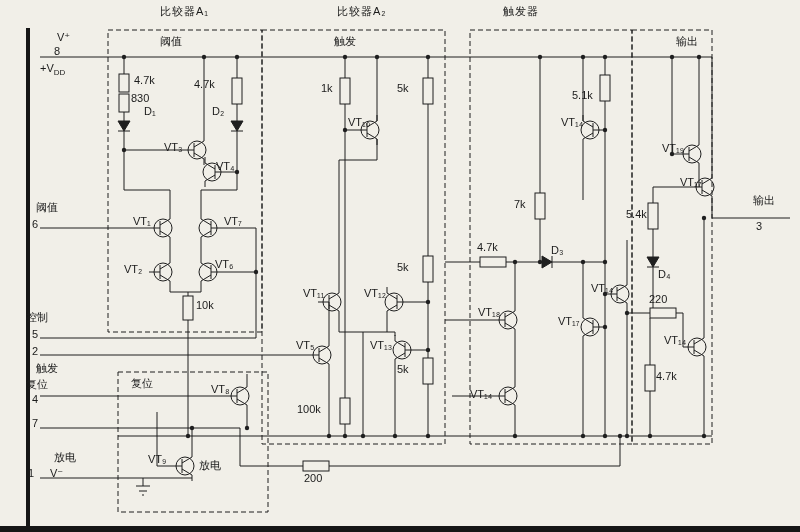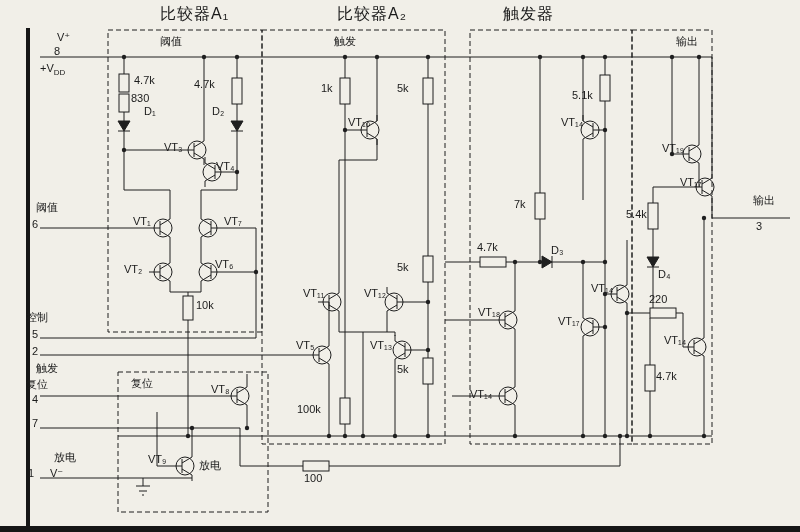--- a/index.html
+++ b/index.html
@@ -1,20 +1,20 @@
 <!DOCTYPE html>
 <html><head>
 <meta charset="utf-8">
 <style>
   html,body{margin:0;padding:0;background:#9a9a9a;}
   .stage{position:relative;width:800px;height:532px;background:#f1efe8;overflow:hidden;
          font-family:"Liberation Sans","DejaVu Sans",sans-serif;}
   .stage svg{position:absolute;left:0;top:0;}
   .lbl{position:absolute;color:#1b1b1b;font-size:11px;line-height:1.15;white-space:nowrap;}
-  .big{font-size:16px;letter-spacing:1px;}
+  .big{font-size:11px;letter-spacing:1px;}
   .sub{font-size:8px;vertical-align:sub;}
 </style>
 </head>
 <body>
 
 <div class="stage">
 
 <svg width="800" height="532" viewBox="0 0 800 532">
   <defs>
     <g id="bjt-r" stroke="#1f1f1f" fill="none" stroke-width="1">
@@ -306,21 +306,21 @@
   <div class="lbl" style="left:397px;top:82px">5k</div>
   <div class="lbl" style="left:397px;top:261px">5k</div>
   <div class="lbl" style="left:397px;top:363px">5k</div>
   <div class="lbl" style="left:297px;top:403px">100k</div>
   <div class="lbl" style="left:572px;top:89px">5.1k</div>
   <div class="lbl" style="left:514px;top:198px">7k</div>
   <div class="lbl" style="left:477px;top:241px">4.7k</div>
   <div class="lbl" style="left:626px;top:208px">5.4k</div>
   <div class="lbl" style="left:649px;top:293px">220</div>
   <div class="lbl" style="left:656px;top:370px">4.7k</div>
-  <div class="lbl" style="left:304px;top:472px">100</div>
+  <div class="lbl" style="left:304px;top:472px">200</div>
 
   <div class="lbl" style="left:144px;top:105px">D₁</div>
   <div class="lbl" style="left:212px;top:105px">D₂</div>
   <div class="lbl" style="left:551px;top:244px">D₃</div>
   <div class="lbl" style="left:658px;top:268px">D₄</div>
 
   <div class="lbl" style="left:164px;top:141px">VT₃</div>
   <div class="lbl" style="left:216px;top:160px">VT₄</div>
   <div class="lbl" style="left:133px;top:215px">VT₁</div>
   <div class="lbl" style="left:224px;top:215px">VT₇</div>

